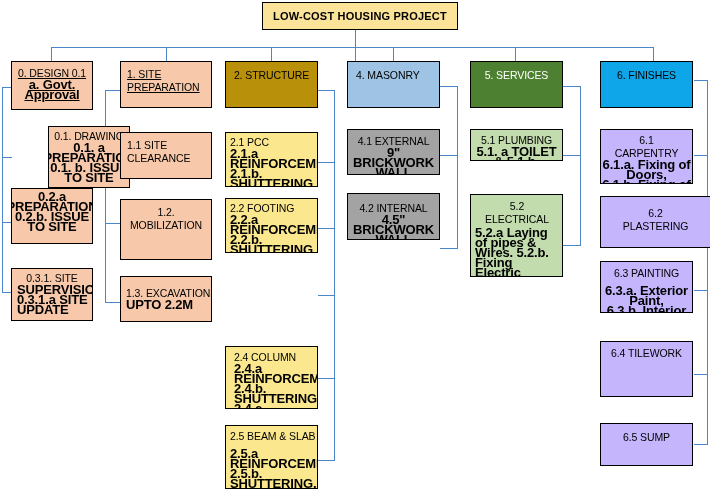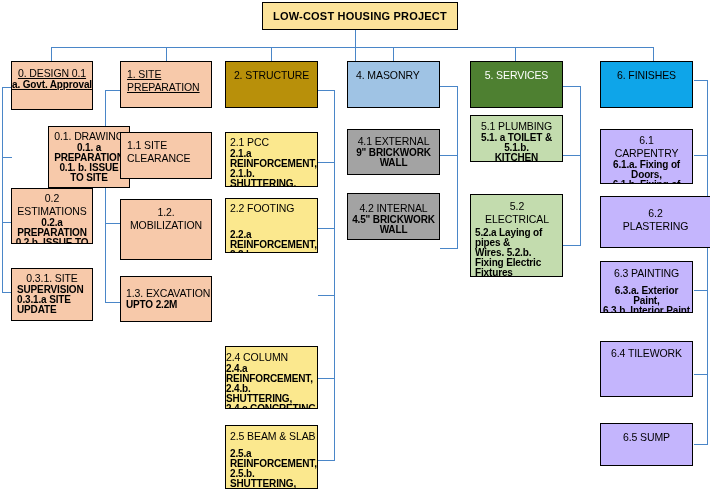--- a/index.html
+++ b/index.html
@@ -26,21 +26,21 @@
   }
   .node .title {
     font-size: 10.5px;
     line-height: 13px;
     text-align: center;
     color: #000;
     white-space: pre-line;
     letter-spacing: -0.1px;
   }
   .node .sub {
-    font-size: 10px;
+    font-size: 13px;
     line-height: 10px;
     text-align: center;
     color: #000;
     white-space: pre-line;
     font-weight: bold;
     letter-spacing: -0.15px;
   }
 
   
   #root-node .title {
@@ -134,22 +134,20 @@
 
   <div class="node fill-peach" style="left:11px; top:126px; width:82px; height:62px; justify-content:flex-start; padding-top:3px;margin-left:37px;">
     <div class="title">0.1. DRAWING</div>
     <div class="sub">0.1. a
 PREPARATION
 0.1. b. ISSUE
 TO SITE</div>
   </div>
 
   <div class="node fill-peach" style="left:11px; top:188px; width:82px; height:56px; justify-content:flex-start; padding-top:3px;">
-    <div class="title">0.2
-ESTIMATIONS</div>
     <div class="sub">0.2.a PREPARATION
 0.2.b. ISSUE TO SITE</div>
   </div>
 
   <div class="node fill-peach" style="left:11px; top:268px; width:82px; height:53px; justify-content:flex-start; padding-top:3px;">
     <div class="title">0.3.1. SITE</div>
     <div class="sub" style="text-align:left; width:100%; padding-left:5px; box-sizing:border-box;">SUPERVISION
 0.3.1.a  SITE
 UPDATE</div>
   </div>
@@ -178,29 +176,29 @@
     <div class="title">2.  STRUCTURE</div>
   </div>
 
   <div class="node fill-yellow" style="left:225px; top:132px; width:93px; height:55px; justify-content:flex-start; padding-top:3px; align-items:flex-start; padding-left:4px;">
     <div class="title" style="text-align:left;">2.1 PCC</div>
     <div class="sub" style="text-align:left;">2.1.a REINFORCEMENT,
 2.1.b. SHUTTERING,
 2.1.c CONCRETING</div>
   </div>
 
-  <div class="node fill-yellow" style="left:225px; top:198px; width:93px; height:55px; justify-content:flex-start; padding-top:3px; align-items:flex-start; padding-left:4px;gap:15px;">
+  <div class="node fill-yellow" style="left:225px; top:198px; width:93px; height:55px; justify-content:flex-start; padding-top:3px; align-items:flex-start; padding-left:4px;">
     <div class="title" style="text-align:left;">2.2 FOOTING</div>
     <div class="sub" style="text-align:left;">2.2.a REINFORCEMENT,
 2.2.b. SHUTTERING,
 2.2.c CONCRETING</div>
   </div>
 
 
-  <div class="node fill-yellow" style="left:225px; top:346px; width:93px; height:63px; justify-content:flex-start; padding-top:4px; align-items:flex-start; padding-left:0;">
+  <div class="node fill-yellow" style="left:225px; top:346px; width:93px; height:63px; justify-content:flex-start; padding-top:4px; align-items:flex-start; padding-left:8px;">
     <div class="title" style="text-align:left;">2.4 COLUMN</div>
     <div class="sub" style="text-align:left;">2.4.a REINFORCEMENT,
 2.4.b. SHUTTERING,
 2.4.c CONCRETING</div>
   </div>
 
   <div class="node fill-yellow" style="left:225px; top:425px; width:93px; height:64px; justify-content:flex-start; padding-top:4px; align-items:flex-start; padding-left:4px;">
     <div class="title" style="text-align:left;">2.5 BEAM  &amp; SLAB</div>
     <div class="sub" style="text-align:left; padding-top:6px;">2.5.a  REINFORCEMENT,
 2.5.b. SHUTTERING,
@@ -218,21 +216,21 @@
 
   <div class="node fill-ltblue" style="left:347px; top:193px; width:93px; height:47px; justify-content:flex-start; padding-top:8px;">
     <div class="title">4.2 INTERNAL</div>
     <div class="sub">4.5" BRICKWORK WALL</div>
   </div>
 
   <div class="node hdr-green" style="left:470px; top:61px; width:93px; height:47px; justify-content:flex-start; padding-top:7px;">
     <div class="title" style="color:#ffffff;">5.   SERVICES</div>
   </div>
 
-  <div class="node fill-ltgreen" style="left:470px; top:115px; width:93px; height:47px; justify-content:flex-start; padding-top:4px;">
+  <div class="node fill-ltgreen" style="left:470px; top:129px; width:93px; height:32px; justify-content:flex-start; padding-top:4px;">
     <div class="title">5.1 PLUMBING</div>
     <div class="sub">5.1. a TOILET &amp; 5.1.b.
 KITCHEN</div>
   </div>
 
   <div class="node fill-ltgreen" style="left:470px; top:194px; width:93px; height:83px; justify-content:flex-start; padding-top:5px; padding-left:4px; padding-right:3px;">
     <div class="title" style="align-self:stretch; text-align:center;">5.2
 ELECTRICAL</div>
     <div class="sub" style="text-align:left; align-self:stretch; padding-top:2px;">5.2.a Laying of pipes &amp;
 Wires.          5.2.b.

